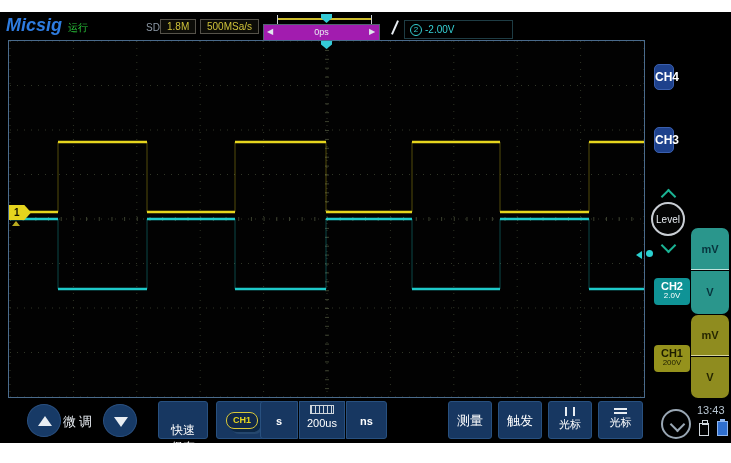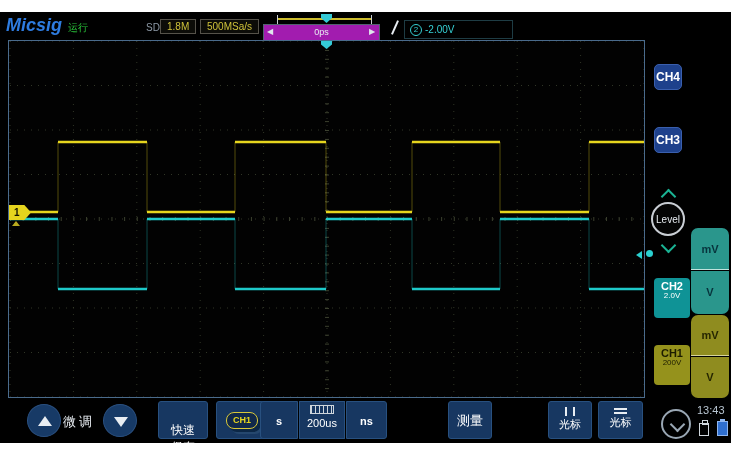--- a/index.html
+++ b/index.html
@@ -23,27 +23,27 @@
   .circle-num{display:inline-block;width:10px;height:10px;border:1px solid #35cfd3;border-radius:50%;font-size:8px;line-height:10px;text-align:center;vertical-align:1px;margin-right:3px;}
   
   .screen{left:8px;top:28px;width:637px;height:358px;border:1px solid #4a6b8c;box-sizing:border-box;background:#020202;}
   svg.wave{position:absolute;left:9px;top:29px;}
   .ch1-tag{left:9px;top:193px;width:22px;height:15px;background:#e6d51e;clip-path:polygon(0 0,70% 0,100% 50%,70% 100%,0 100%);color:#151500;font-size:10px;font-weight:bold;text-align:left;padding-left:5px;line-height:15px;box-sizing:border-box;}
   .gnd-arrow{left:12px;top:209px;width:0;height:0;border-left:4px solid transparent;border-right:4px solid transparent;border-bottom:5px solid #b9aa1f;}
   .trig-top-marker{left:321px;top:29px;width:11px;height:8px;background:#34c9d6;clip-path:polygon(0 0,100% 0,100% 45%,50% 100%,0 45%);}
   .trig-lvl-arrow{left:636px;top:239px;width:0;height:0;border-top:4px solid transparent;border-bottom:4px solid transparent;border-right:6px solid #2ad0d0;}
   .trig-lvl-dot{left:646px;top:238px;width:7px;height:7px;border-radius:50%;background:#2ad0d0;}
   
-  .chbtn{width:28px;height:26px;border-radius:5px;background:#1e418c;border:1px solid #3a5fae;color:#fff;font-size:12px;font-weight:bold;text-align:center;line-height:24px;box-sizing:border-box;}
+  .chbtn{width:20px;height:26px;border-radius:5px;background:#1e418c;border:1px solid #3a5fae;color:#fff;font-size:12px;font-weight:bold;text-align:center;line-height:24px;box-sizing:border-box;}
   .ch4{left:654px;top:52px;} .ch3{left:654px;top:115px;}
   .knob{left:651px;top:190px;width:34px;height:34px;border:2px solid #c9ced4;border-radius:50%;color:#e8edf2;font-size:10px;text-align:center;line-height:32px;box-sizing:border-box;background:#050505;}
   .chev{width:9px;height:9px;border-left:2px solid #1ab394;border-top:2px solid #1ab394;}
   .chev-up{left:663px;top:179px;transform:rotate(45deg);}
   .chev-down{left:663px;top:228px;transform:rotate(225deg);}
-  .chipbtn{width:36px;height:40px;border-radius:4px;text-align:center;line-height:1.1;padding-top:2px;box-sizing:border-box;}
+  .chipbtn{width:36px;height:27px;border-radius:4px;text-align:center;line-height:1.1;padding-top:2px;box-sizing:border-box;}
   .ch2chip{left:654px;top:266px;background:#0f9396;color:#fff;}
   .ch1chip{left:654px;top:333px;background:#95921c;color:#1d1d00;}
   .chipbtn .l1{font-size:11px;font-weight:bold;display:block;}
   .chipbtn .l2{font-size:8px;display:block;}
   .scalebtn{left:691px;width:38px;text-align:center;font-weight:bold;font-size:11px;box-sizing:border-box;}
   .teal{background:#2a968c;color:#07333c;}
   .olive{background:#8f8c1f;color:#262600;}
   .mv-t{top:216px;height:42px;border-radius:7px 7px 0 0;border-bottom:1px solid #bfe3dd;line-height:42px;}
   .v-t{top:259px;height:43px;border-radius:0 0 7px 7px;line-height:43px;}
   .mv-o{top:303px;height:41px;border-radius:7px 7px 0 0;border-bottom:1px solid #d6d49a;line-height:41px;}
@@ -1648,16 +1648,17 @@
   <div class="abs navybtn qsave"><span>快速</span><br><span>保存</span></div>
   <div class="abs navybtn chipcard">
       <span class="chipoval">CH1</span>
     </div>
 
   <div class="abs navybtn tgrp tseg-s">s</div>
   <div class="abs navybtn tgrp tseg-m"><span class="ruler"></span><br><span>200us</span></div>
   <div class="abs navybtn fnbtn measure">测量</div>
 
   <div class="abs navybtn tgrp tseg-ns">ns</div>
+  <div class="abs navybtn fnbtn trigbtn">触发</div>
   <div class="abs navybtn cursbtn curs1"><span class="vbars"><span></span><span></span></span><br><span>光标</span></div>
   <div class="abs navybtn cursbtn curs2"><span class="hbars"><span></span><span></span></span><span>光标</span></div>
 
 </div>
 
 </body></html>

